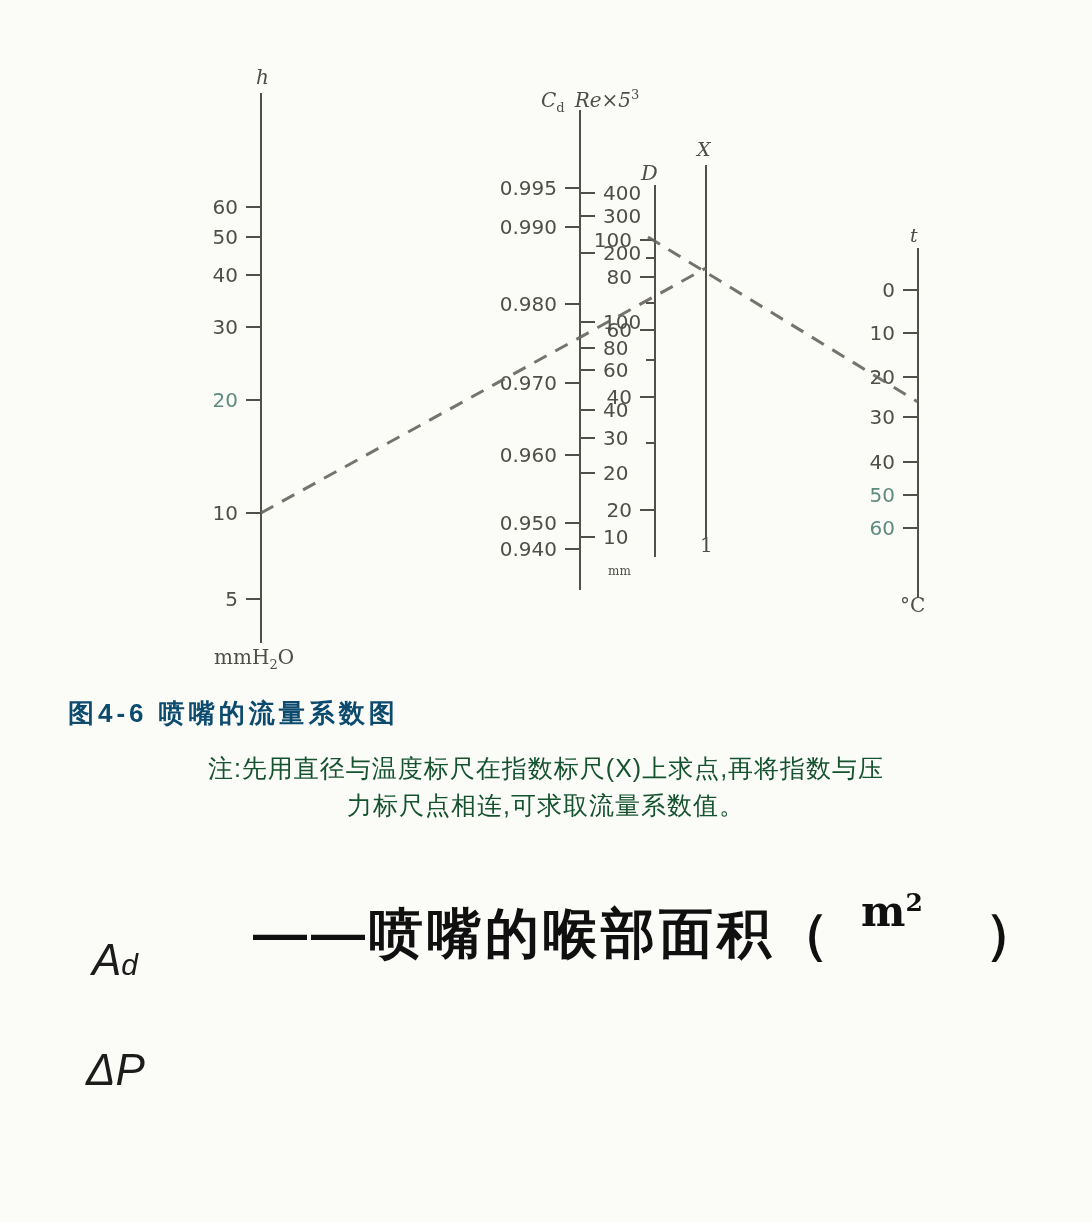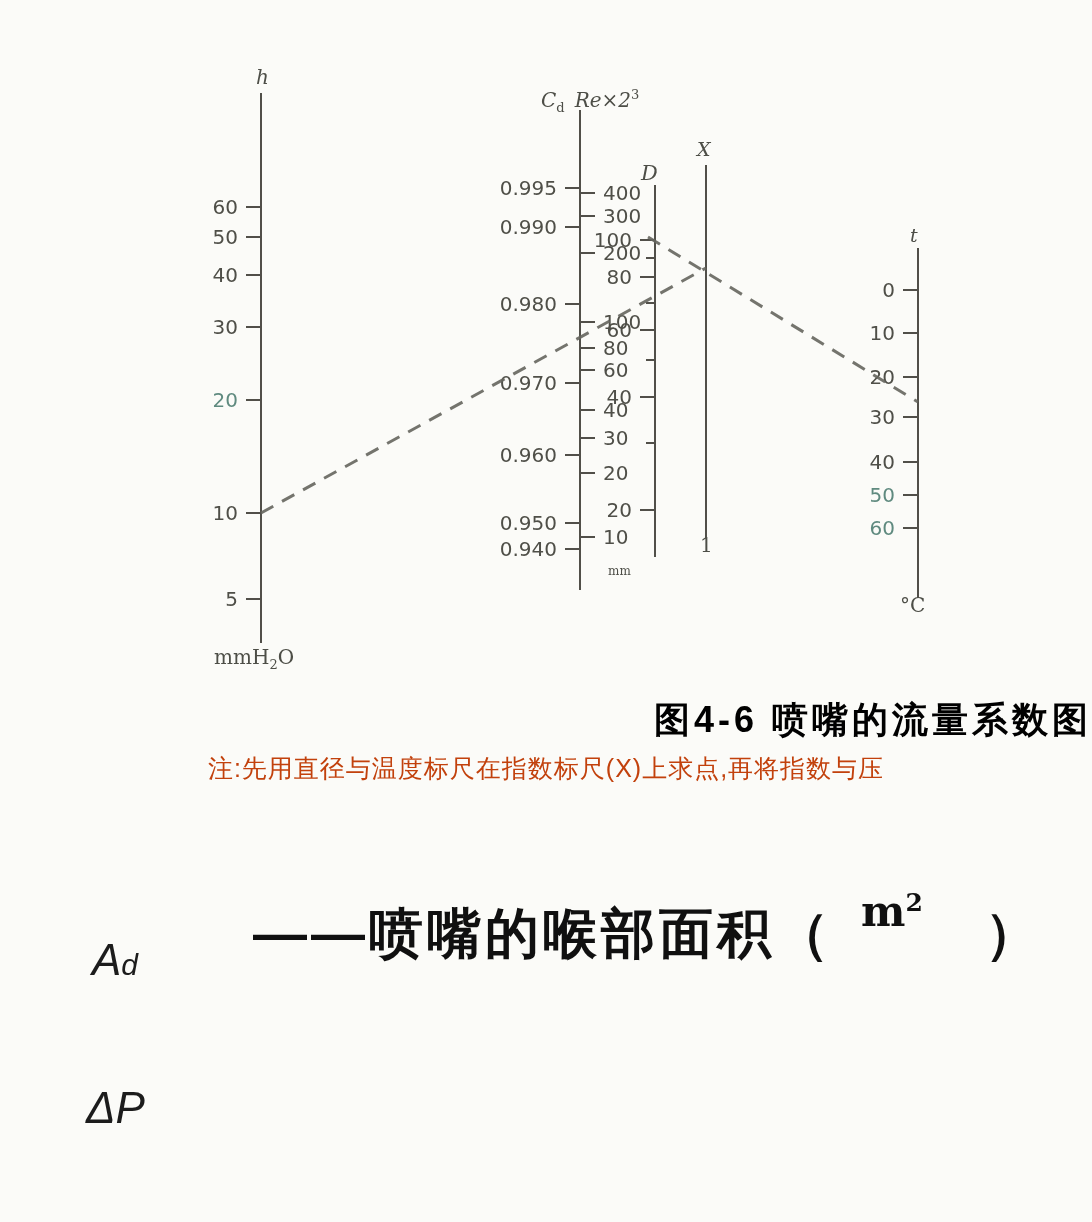--- a/index.html
+++ b/index.html
@@ -15,26 +15,26 @@
     position:absolute;color:#4d4e47;font-size:20px;line-height:22px;white-space:nowrap;
     font-family:"DejaVu Serif",serif;
   }
   .hdr i{font-style:italic;font-weight:500;}
   .hdr sub{font-size:13px;}
   .hdr sup{font-size:13px;}
   .ftr sub{font-size:13px;}
   .gap{display:inline-block;width:10px;}
   
   .caption{
-    position:absolute;left:68px;top:696px;width:1024px;text-align:right;
-    font-size:36px;font-weight:bold;letter-spacing:4px;color:#000000;white-space:nowrap;
+    position:absolute;left:68px;top:696px;width:1024px;text-align:left;
+    font-size:26px;font-weight:bold;letter-spacing:4px;color:#0c4a6e;white-space:nowrap;
   }
   .note{
     position:absolute;left:0;top:750px;width:1092px;text-align:center;
-    font-size:25px;line-height:37px;color:#c2410c;letter-spacing:1px;
+    font-size:25px;line-height:37px;color:#14532d;letter-spacing:1px;
   }
   
   .def-symbol{
     position:absolute;color:#1c1c1c;
     font-family:Liberation Sans, sans-serif;font-size:44px;font-style:italic;line-height:1;
     white-space:nowrap;
   }
   .def-symbol .dsub{font-size:30px;font-style:italic;}
   .def-text{
     position:absolute;color:#101010;font-weight:700;font-size:54px;line-height:66px;
@@ -132,39 +132,40 @@
       <line x1="918" y1="495" x2="903" y2="495" stroke="#514f49" stroke-width="2"></line>
       <text x="895" y="502" fill="#5f8a7f" font-size="20" text-anchor="end">50</text>
       <line x1="918" y1="528" x2="903" y2="528" stroke="#514f49" stroke-width="2"></line>
       <text x="895" y="535" fill="#5f8a7f" font-size="20" text-anchor="end">60</text>
       <line x1="261" y1="513" x2="706" y2="268" stroke="#66665f" stroke-width="3" stroke-dasharray="14 10" stroke-linecap="butt" opacity="0.9"></line>
       <line x1="648" y1="237" x2="918" y2="402" stroke="#66665f" stroke-width="3" stroke-dasharray="14 10" stroke-linecap="butt" opacity="0.9"></line>
     </svg>
 
   <div class="hdr" style="left:256px;top:66px"><i>h</i></div>
 
-  <div class="hdr" style="left:541px;top:84px"><i>C</i><sub>d</sub><span class="gap"></span><i>Re×2</i><sup>3</sup></div>
+  <div class="hdr" style="left:541px;top:84px"><i>C</i><sub>d</sub><span class="gap"></span><i>Re×5</i><sup>3</sup></div>
 
   <div class="hdr" style="left:641px;top:162px;font-size:21px"><i>D</i></div>
 
   <div class="hdr" style="left:697px;top:138px;font-size:19px"><i>X</i></div>
 
   <div class="hdr" style="left:910px;top:224px;font-size:19px"><i>t</i></div>
 
   <div class="ftr" style="left:214px;top:646px;width:100px;text-align:left"><span>mmH</span><sub>2</sub><span>O</span></div>
 
   <div class="ftr" style="left:608px;top:560px;font-size:12px">mm</div>
 
   <div class="ftr" style="left:700px;top:534px">1</div>
 
   <div class="ftr" style="left:900px;top:594px">°C</div>
 
   <div class="caption">图4-6  喷嘴的流量系数图</div>
   <div class="note">
     <div>注:先用直径与温度标尺在指数标尺(X)上求点,再将指数与压</div>
+    <div>力标尺点相连,可求取流量系数值。</div>
   </div>
 
   <div class="def-symbol" style="left:92px;top:938px"><i>A</i><span class="dsub">d</span></div>
   <div class="def-text" style="left:253px;top:896px"><span>——</span><span>喷嘴的喉部面积（</span><span class="unit"><span>m</span><sup>2</sup></span><span>）</span></div>
 
-  <div class="def-symbol" style="left:86px;top:1086px"><i>ΔP</i></div>
+  <div class="def-symbol" style="left:86px;top:1048px"><i>ΔP</i></div>
 
 </div>
 
 </body></html>

